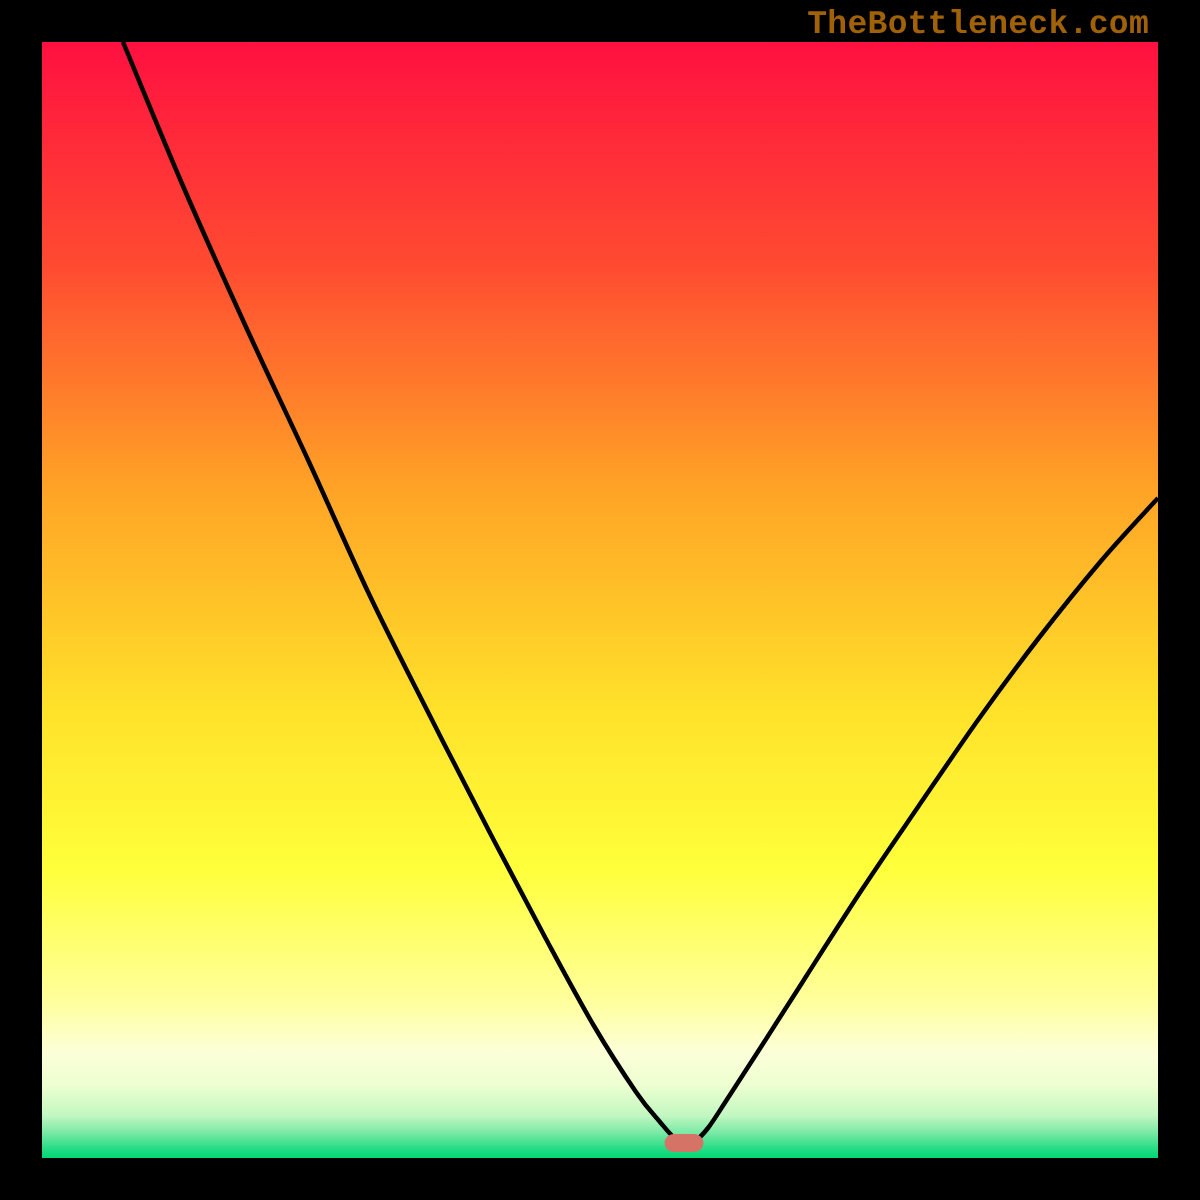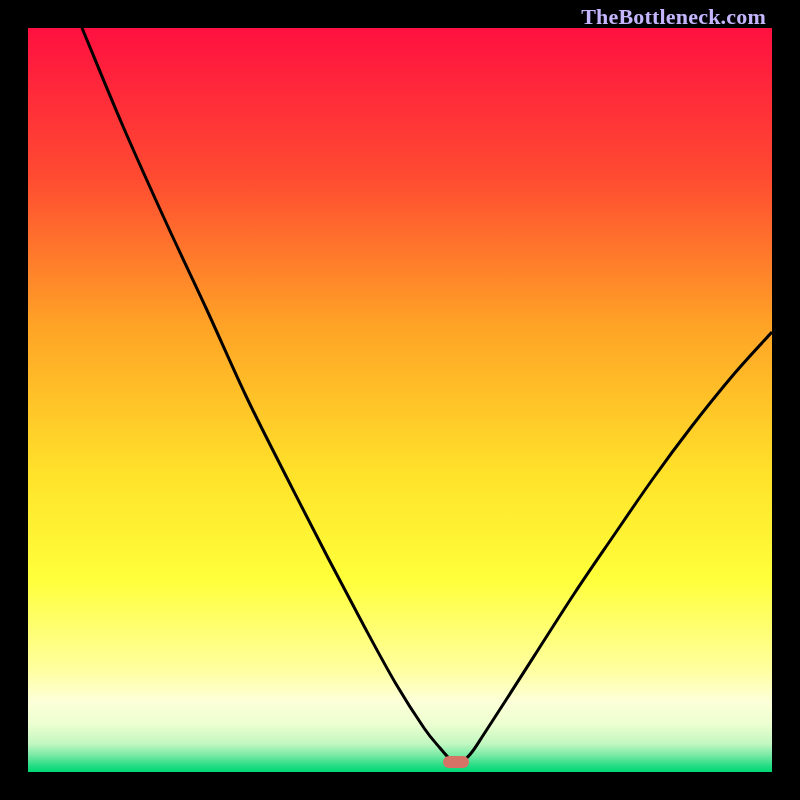--- a/index.html
+++ b/index.html
@@ -23,24 +23,24 @@
     left: 0;
     top: 0;
     width: 744px;
     height: 744px;
     overflow: hidden;
   }
   .watermark {
     position: absolute;
     top: 4px;
     right: 34px;
-    font-family: Liberation Serif, serif;
+    font-family: Liberation Mono, monospace;
     font-size: 22px;
     font-weight: 600;
-    color: #c4b5fd;
+    color: #a16207;
     letter-spacing: 0.2px;
   }
   .marker {
     position: absolute;
     width: 26px;
     height: 12px;
     border-radius: 6px;
     transform: translate(-50%, -50%);
   }
   svg.curve {

